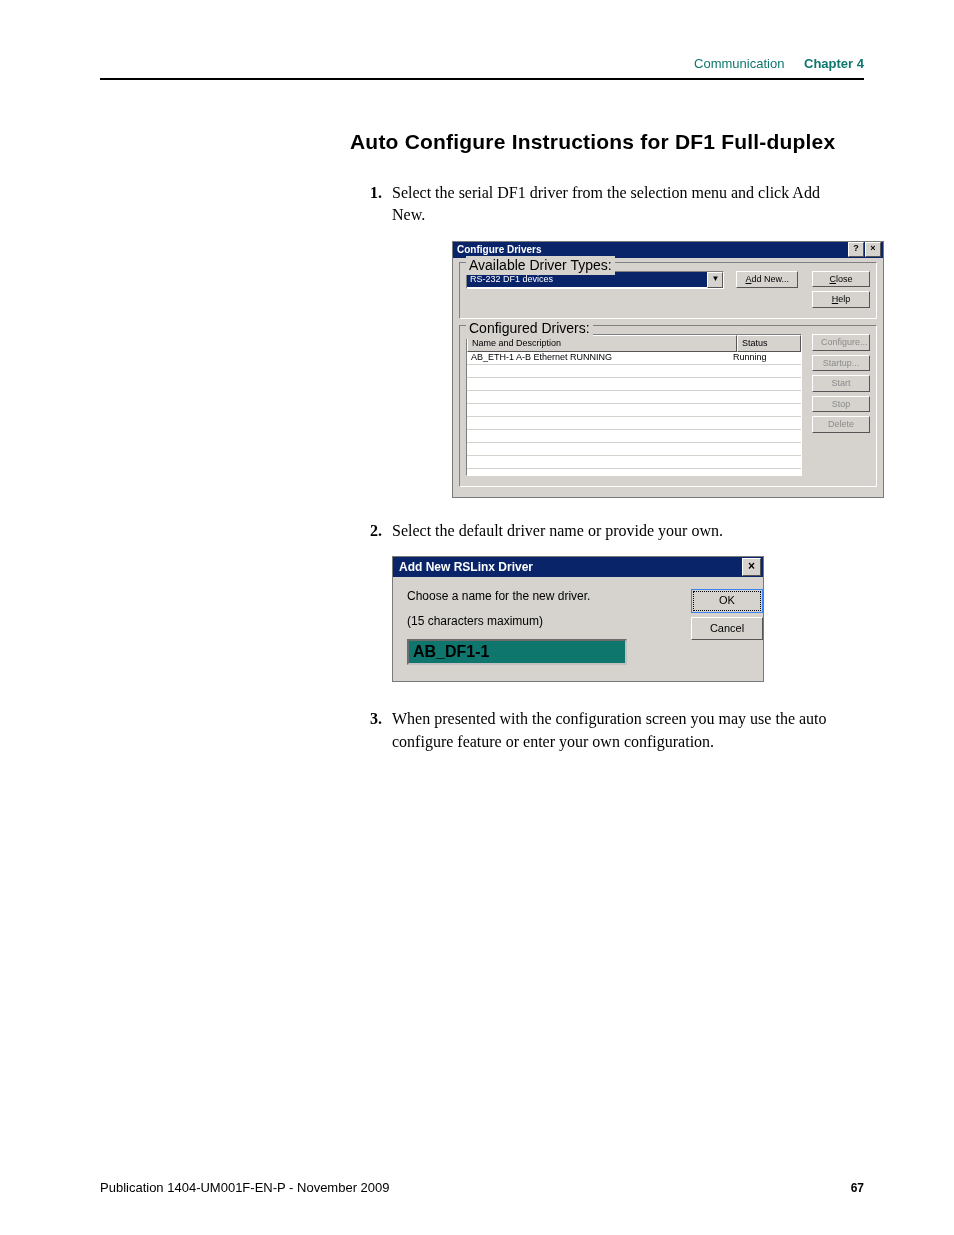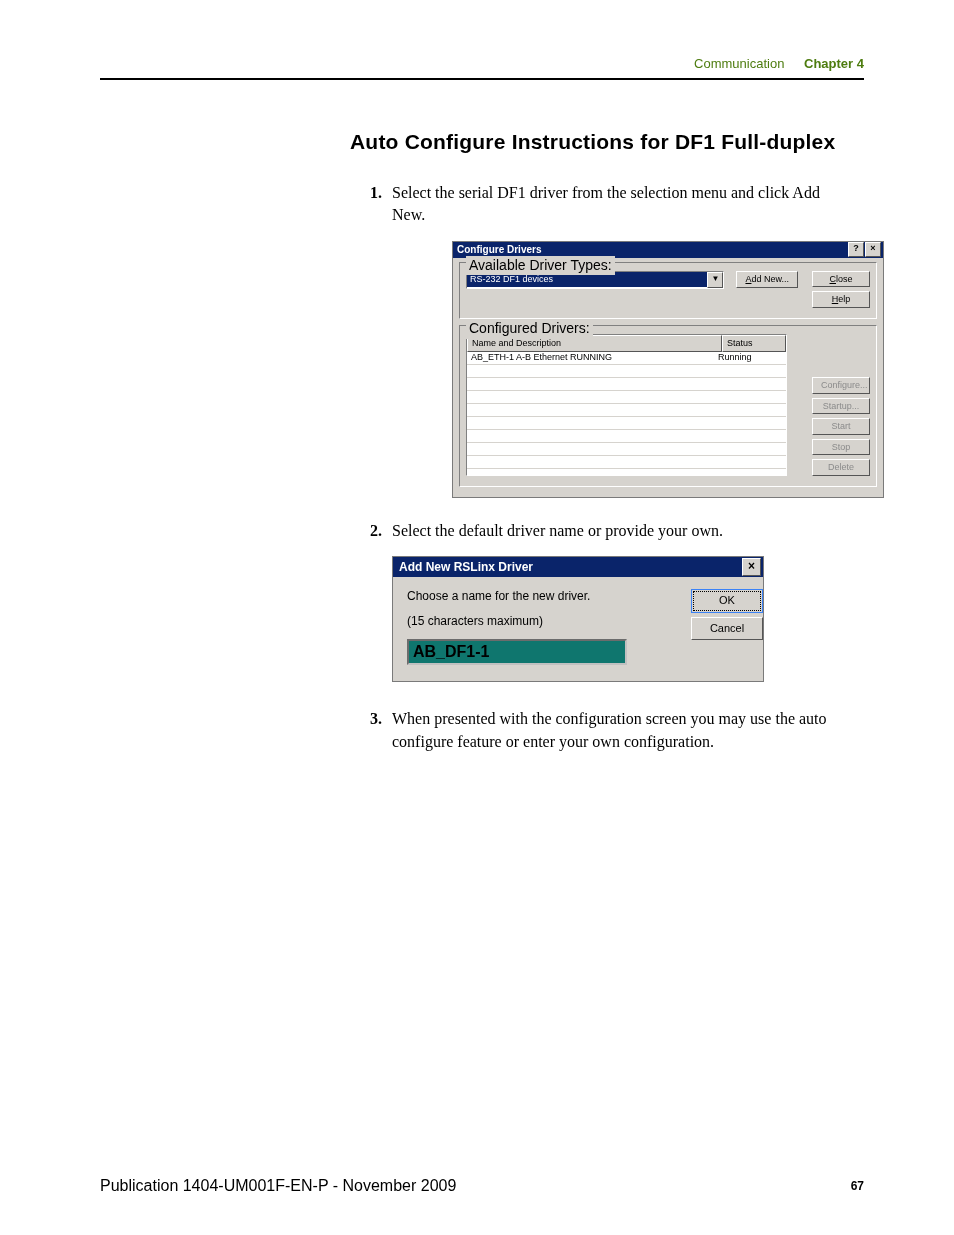--- a/index.html
+++ b/index.html
@@ -24,21 +24,21 @@
     left: 100px;
     right: 90px;
     border-top: 2px solid #000;
   }
   .header-row {
     position: absolute;
     top: 56px;
     right: 90px;
     font-family: Arial, Helvetica, sans-serif;
     font-size: 13px;
-    color: #4d7c0f;
+    color: #0f766e;
   }
   .header-row .sec {
     font-weight: normal;
     margin-right: 16px;
   }
   .header-row .chap {
     font-weight: bold;
   }
   .content {
     margin-top: 70px;
@@ -185,21 +185,21 @@
   .side-col {
     display: flex;
     flex-direction: column;
     gap: 4px;
     width: 58px;
   }
   .gb-avail .row-flex .btn95 { min-width: 60px; }
   .gb-avail { display:flex; gap:14px; align-items:flex-start; }
   .gb-avail .left { flex:1; }
   
-  .cfg-wrap { display:flex; gap:25px; align-items:flex-end; }
+  .cfg-wrap { display:flex; gap:10px; align-items:flex-start; }
   .cfg-wrap .left { flex:1; }
   .drv-table {
     background:#fff;
     border: 1px solid #808080;
     border-right-color:#fff;
     border-bottom-color:#fff;
     height: 140px;
     display:flex;
     flex-direction:column;
   }
@@ -264,21 +264,21 @@
   .footer {
     position:absolute;
     bottom: 40px;
     left: 100px;
     right: 90px;
     display:flex;
     justify-content: space-between;
     align-items:center;
     font-family: Arial, Helvetica, sans-serif;
   }
-  .footer .pub { font-size: 16px; text-align: right; }
+  .footer .pub { font-size: 13px; text-align: right; }
   .footer .pg  { font-size: 12px; font-weight: bold; }
   u.key { text-decoration: underline; }
 </style>
 </head>
 <body>
 
 <div class="page">
   <div class="header-row">
     <span class="sec">Communication</span>
     <span class="chap">Chapter 4</span>

